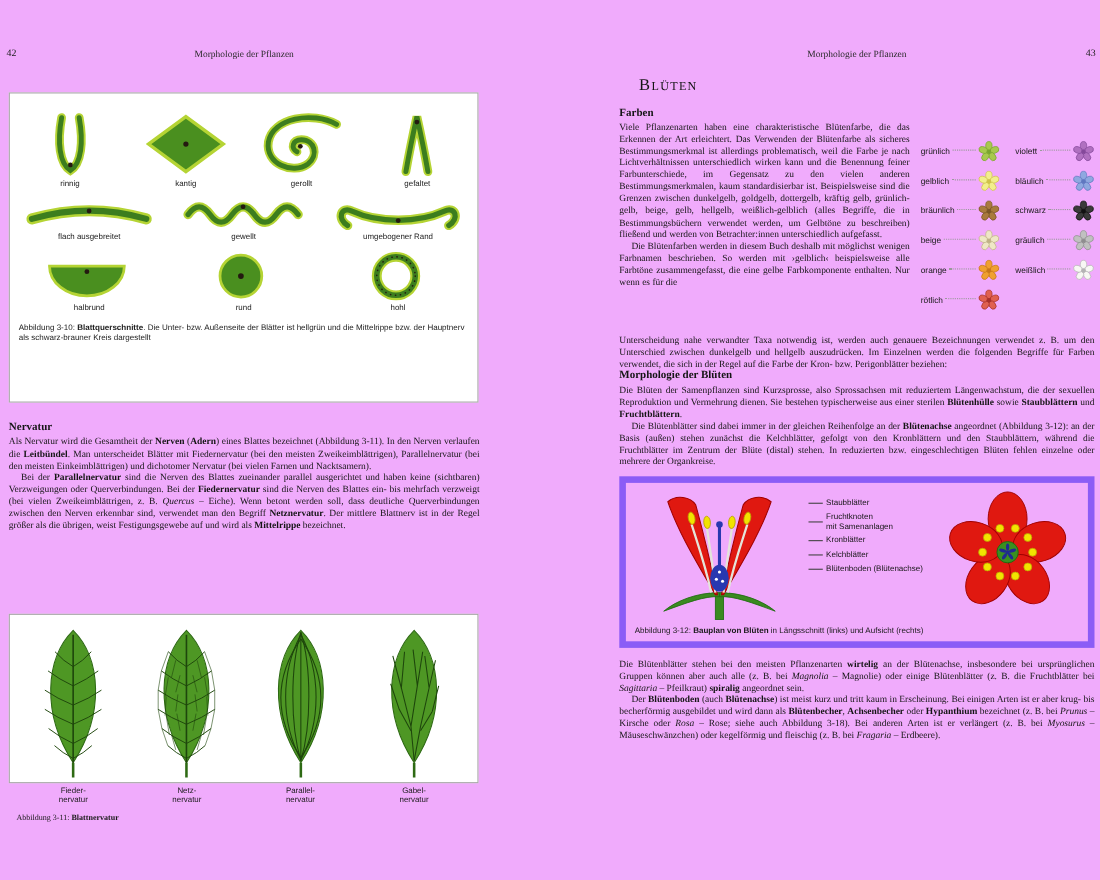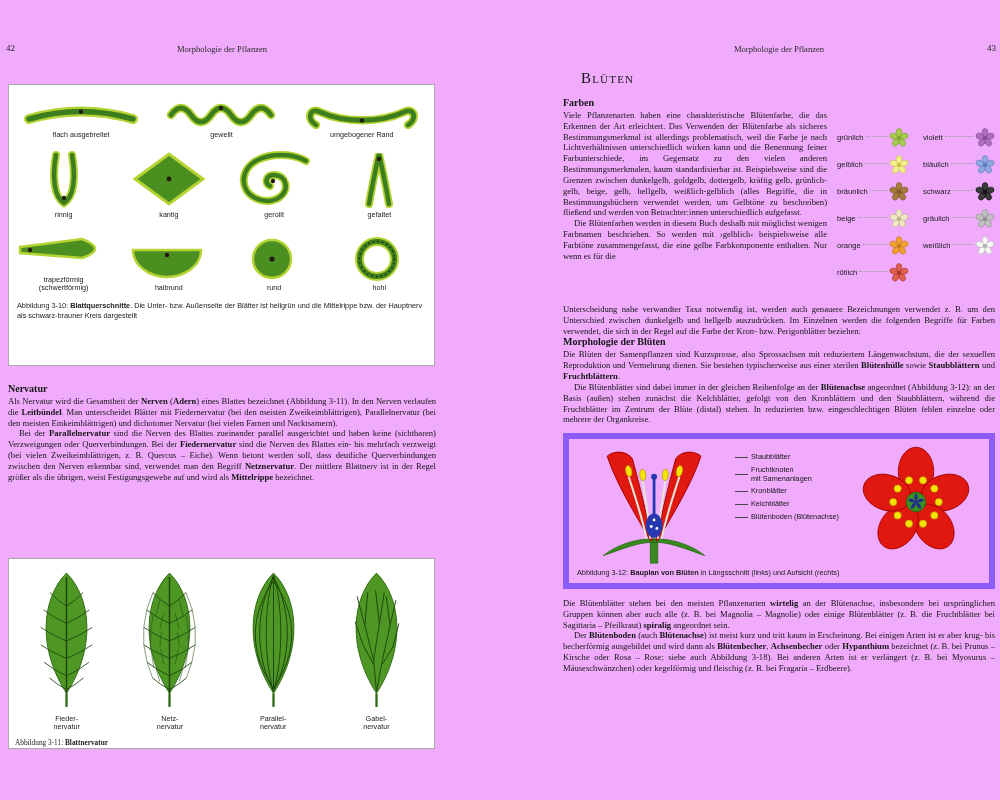--- a/index.html
+++ b/index.html
@@ -19,32 +19,32 @@
   
   figure.box { position:absolute; border:1px solid #a9a9a9; background:#fff; }
   figcaption, .cap { font-family:"Liberation Sans", sans-serif; font-size:7.3px;
                      line-height:1.32; color:#1a1a1a; text-align:left; }
   .figlabel { font-family:"Liberation Sans", sans-serif; font-size:7.2px; line-height:1.15;
               color:#1a1a1a; text-align:center; white-space:pre-line; margin-top:2px; }
 
   
   .bodytxt { font-size:8.6px; line-height:1.26; text-align:justify; }
   .ind { text-indent:11px; }
-  .b { font-weight:700; } .i { }
+  .b { font-weight:700; } .i { font-style:italic; }
   h2.sub { font-size:10px; font-weight:700; margin:0 0 2px 0; }
   h1.h1 { font-size:15px; font-weight:400; font-variant:small-caps; letter-spacing:1.2px; margin:0 0 10px 18px; }
 
   
   .fig310 { left:8px; top:84px; width:427px; height:282px; padding:6px 2px 4px 2px; }
   .f310row { display:flex; justify-content:space-around; align-items:flex-end; }
   .r1 { margin-top:4px; } .r2 { margin-top:8px; } .r3 { margin-top:6px; }
   .cell { display:flex; flex-direction:column; align-items:center; }
   .fig310 .cap { margin:9px 6px 0 6px; }
   .nervblk { position:absolute; left:8px; top:383px; width:428px; }
-  .fig311 { left:8px; top:558px; width:427px; height:191px; padding:8px 6px 4px 6px; }
+  .fig311 { left:8px; top:558px; width:427px; height:154px; padding:8px 6px 4px 6px; }
   .leafrow { display:flex; justify-content:space-around; }
   .fig311 .cap { margin-top:6px;font-family:Liberation Serif, serif; }
 
   
   .sL { stroke:#b5d434; fill:none; stroke-linecap:round; }
   .sD { stroke:#3c7d1e; fill:none; stroke-linecap:round; }
   .fG { fill:#4a8f1f; stroke:#b5d434; }
   .dot { fill:#241a10; }
   .leafB { fill:#4e9724; stroke:#2e6a14; stroke-width:1; }
   .vein { stroke:#1e460c; fill:none; }
@@ -78,20 +78,54 @@
 </head>
 <body>
 
 <div class="spread">
 
   <div class="page page-l">
     <span class="pgnum pg-l">42</span>
     <div class="rh-title">Morphologie der Pflanzen</div>
 
     <figure class="box fig310">
+      <div class="f310row r2">
+        <div class="cell">
+          <svg width="96" height="62" viewBox="0 0 96 62">
+            <path class="sL" stroke-width="8" d="M40,8 C36,30 38,50 48,56 C58,50 60,30 56,8"></path>
+            <path class="sD" stroke-width="4.5" d="M40,8 C36,30 38,50 48,56 C58,50 60,30 56,8"></path>
+            <circle class="dot" cx="48" cy="51" r="2.2"></circle>
+          </svg>
+          <div class="figlabel">rinnig</div>
+        </div>
+        <div class="cell">
+          <svg width="96" height="62" viewBox="0 0 96 62">
+            <polygon class="fG" stroke-width="3" points="48,7 82,32 48,57 14,32"></polygon>
+            <circle class="dot" cx="48" cy="32" r="2.4"></circle>
+          </svg>
+          <div class="figlabel">kantig</div>
+        </div>
+        <div class="cell">
+          <svg width="96" height="62" viewBox="0 0 96 62">
+            <path class="sL" stroke-width="8" d="M80,14 C58,2 22,8 18,30 C15,50 40,60 54,50 C64,42 60,28 48,28 C40,28 38,36 44,39"></path>
+            <path class="sD" stroke-width="4.5" d="M80,14 C58,2 22,8 18,30 C15,50 40,60 54,50 C64,42 60,28 48,28 C40,28 38,36 44,39"></path>
+            <circle class="dot" cx="47" cy="34" r="2.2"></circle>
+          </svg>
+          <div class="figlabel">gerollt</div>
+        </div>
+        <div class="cell">
+          <svg width="96" height="62" viewBox="0 0 96 62">
+            <path class="sL" stroke-width="8" d="M38,57 C42,34 46,16 48,7 C50,16 54,34 58,57"></path>
+            <path class="sD" stroke-width="4.5" d="M38,57 C42,34 46,16 48,7 C50,16 54,34 58,57"></path>
+            <circle class="dot" cx="48" cy="12" r="2.2"></circle>
+          </svg>
+          <div class="figlabel">gefaltet</div>
+        </div>
+      </div>
+
       <div class="f310row r1">
         <div class="cell">
           <svg width="120" height="34" viewBox="0 0 120 34">
             <path class="sL" stroke-width="10" d="M8,24 Q60,9 112,24"></path>
             <path class="sD" stroke-width="5.5" d="M8,24 Q60,9 112,24"></path>
             <circle class="dot" cx="60" cy="16.8" r="2.2"></circle>
           </svg>
           <div class="figlabel">flach ausgebreitet</div>
         </div>
         <div class="cell">
@@ -105,63 +139,21 @@
         <div class="cell">
           <svg width="120" height="34" viewBox="0 0 120 34">
             <path class="sL" stroke-width="8.5" d="M14,30 C4,24 8,12 18,17 C42,28 78,28 102,17 C112,12 116,24 106,30"></path>
             <path class="sD" stroke-width="4.8" d="M14,30 C4,24 8,12 18,17 C42,28 78,28 102,17 C112,12 116,24 106,30"></path>
             <circle class="dot" cx="60" cy="25.5" r="2.2"></circle>
           </svg>
           <div class="figlabel">umgebogener Rand</div>
         </div>
       </div>
 
-      <div class="f310row r2">
-        <div class="cell">
-          <svg width="96" height="62" viewBox="0 0 96 62">
-            <path class="sL" stroke-width="8" d="M40,8 C36,30 38,50 48,56 C58,50 60,30 56,8"></path>
-            <path class="sD" stroke-width="4.5" d="M40,8 C36,30 38,50 48,56 C58,50 60,30 56,8"></path>
-            <circle class="dot" cx="48" cy="51" r="2.2"></circle>
-          </svg>
-          <div class="figlabel">rinnig</div>
-        </div>
-        <div class="cell">
-          <svg width="96" height="62" viewBox="0 0 96 62">
-            <polygon class="fG" stroke-width="3" points="48,7 82,32 48,57 14,32"></polygon>
-            <circle class="dot" cx="48" cy="32" r="2.4"></circle>
-          </svg>
-          <div class="figlabel">kantig</div>
-        </div>
-        <div class="cell">
-          <svg width="96" height="62" viewBox="0 0 96 62">
-            <path class="sL" stroke-width="8" d="M80,14 C58,2 22,8 18,30 C15,50 40,60 54,50 C64,42 60,28 48,28 C40,28 38,36 44,39"></path>
-            <path class="sD" stroke-width="4.5" d="M80,14 C58,2 22,8 18,30 C15,50 40,60 54,50 C64,42 60,28 48,28 C40,28 38,36 44,39"></path>
-            <circle class="dot" cx="47" cy="34" r="2.2"></circle>
-          </svg>
-          <div class="figlabel">gerollt</div>
-        </div>
-        <div class="cell">
-          <svg width="96" height="62" viewBox="0 0 96 62">
-            <path class="sL" stroke-width="8" d="M38,57 C42,34 46,16 48,7 C50,16 54,34 58,57"></path>
-            <path class="sD" stroke-width="4.5" d="M38,57 C42,34 46,16 48,7 C50,16 54,34 58,57"></path>
-            <circle class="dot" cx="48" cy="12" r="2.2"></circle>
-          </svg>
-          <div class="figlabel">gefaltet</div>
-        </div>
-      </div>
-
       <div class="f310row r3">
-        <div class="cell">
-          <svg width="100" height="48" viewBox="0 0 100 48">
-            <path class="fG" stroke-width="2.5" d="M6,21 L68,13 Q94,23 68,32 L6,27 Z"></path>
-            <circle class="dot" cx="16" cy="24" r="2.2"></circle>
-          </svg>
-          <div class="figlabel">trapezförmig
-(schwertförmig)</div>
-        </div>
         <div class="cell">
           <svg width="100" height="48" viewBox="0 0 100 48">
             <path class="fG" stroke-width="2.5" d="M14,16 L82,16 A34,27 0 0 1 14,16 Z"></path>
             <circle class="dot" cx="48" cy="21" r="2.2"></circle>
           </svg>
           <div class="figlabel">halbrund</div>
         </div>
         <div class="cell">
           <svg width="100" height="48" viewBox="0 0 100 48">
             <circle class="fG" stroke-width="2.5" cx="48" cy="25" r="19"></circle>

